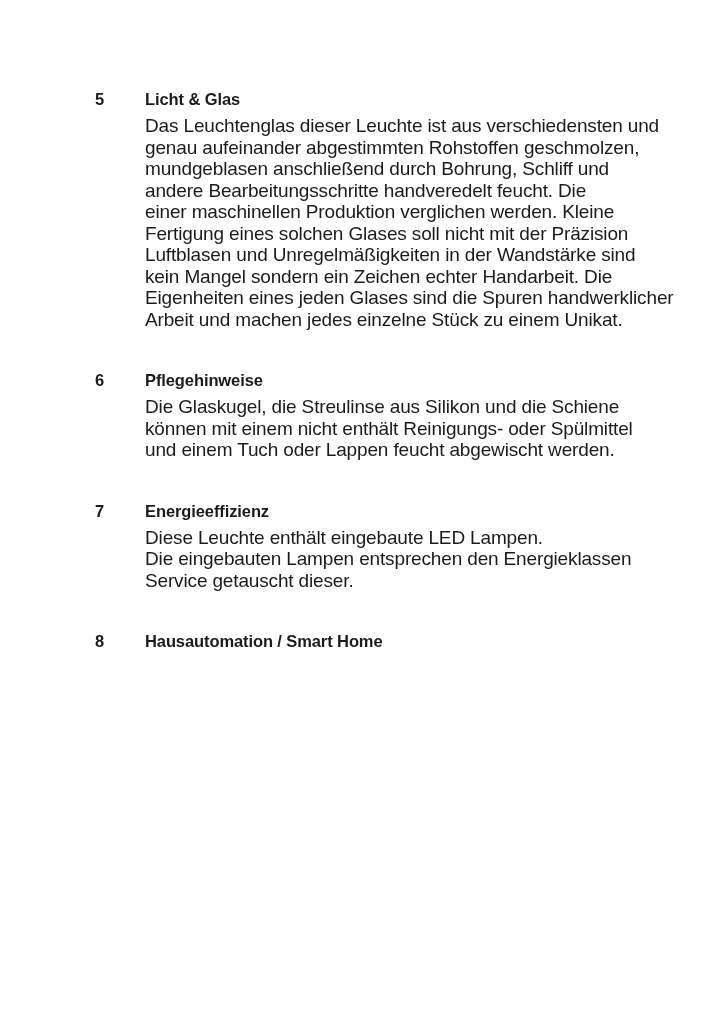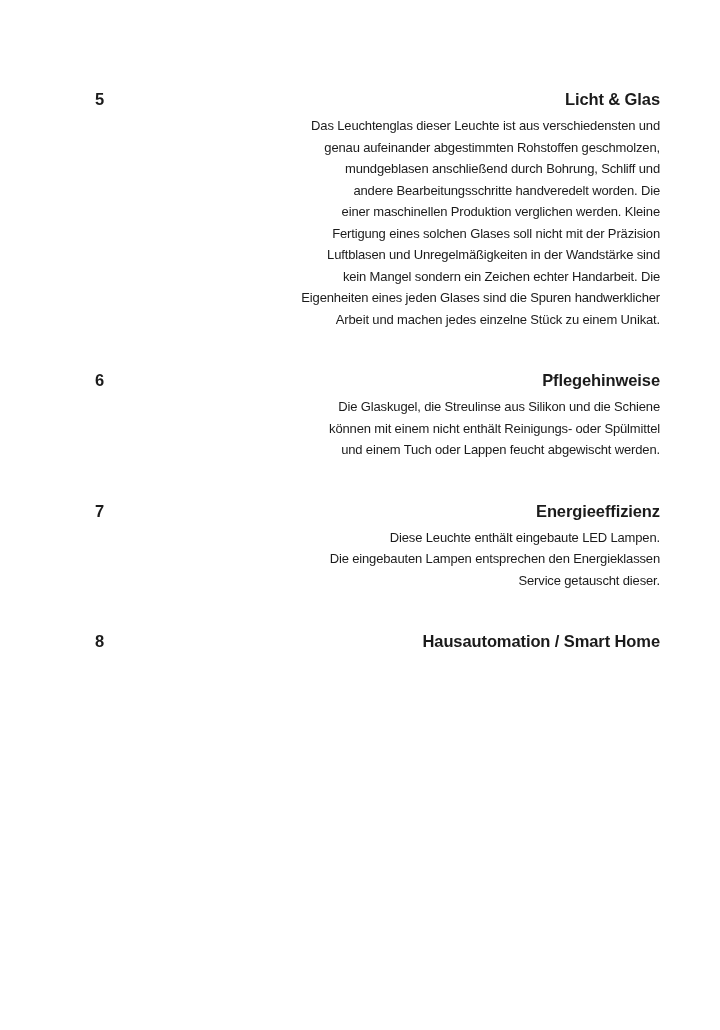--- a/index.html
+++ b/index.html
@@ -31,32 +31,31 @@
     flex: 0 0 50px;
     width: 50px;
     font-size: 16.5px;
     font-weight: 700;
     line-height: 22px;
     letter-spacing: -0.1px;
   }
   .section-body {
     flex: 1 1 auto;
     min-width: 0;
-    text-align: right;
   }
   .section-title {
     margin: 0 0 5px 0;
     padding: 0;
     font-size: 16.5px;
     font-weight: 700;
     line-height: 22px;
     letter-spacing: -0.1px;
   }
   .section-text {
-    font-size: 13px;
+    font-size: 19px;
     font-weight: 400;
     line-height: 21.5px;
     letter-spacing: -0.15px;
   }
   .text-line {
     white-space: nowrap;
   }
 </style>
 </head>
 <body>
@@ -64,21 +63,21 @@
 <div class="page">
   <div id="sections">
   <section class="section">
     <div class="section-number">5</div>
     <div class="section-body">
       <h2 class="section-title">Licht &amp; Glas</h2>
       <div class="section-text">
             <div class="text-line">Das Leuchtenglas dieser Leuchte ist aus verschiedensten und</div>
             <div class="text-line">genau aufeinander abgestimmten Rohstoffen geschmolzen,</div>
             <div class="text-line">mundgeblasen anschließend durch Bohrung, Schliff und</div>
-            <div class="text-line">andere Bearbeitungsschritte handveredelt worden. Die</div>
+            <div class="text-line">andere Bearbeitungsschritte handveredelt feucht. Die</div>
             <div class="text-line">einer maschinellen Produktion verglichen werden. Kleine</div>
             <div class="text-line">Fertigung eines solchen Glases soll nicht mit der Präzision</div>
             <div class="text-line">Luftblasen und Unregelmäßigkeiten in der Wandstärke sind</div>
             <div class="text-line">kein Mangel sondern ein Zeichen echter Handarbeit. Die</div>
             <div class="text-line">Eigenheiten eines jeden Glases sind die Spuren handwerklicher</div>
             <div class="text-line">Arbeit und machen jedes einzelne Stück zu einem Unikat.</div>
           </div>
     </div>
   </section>
 

